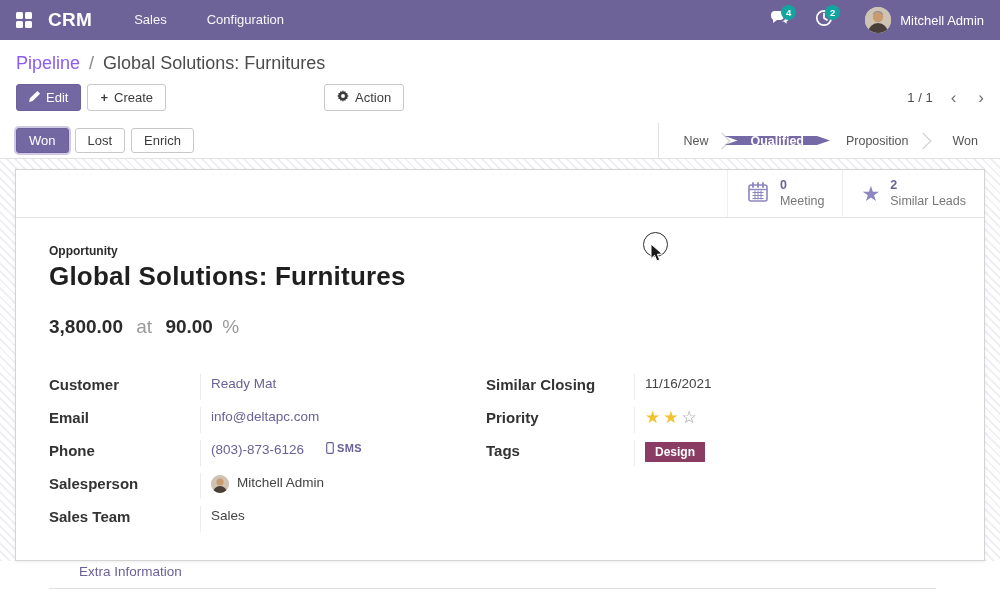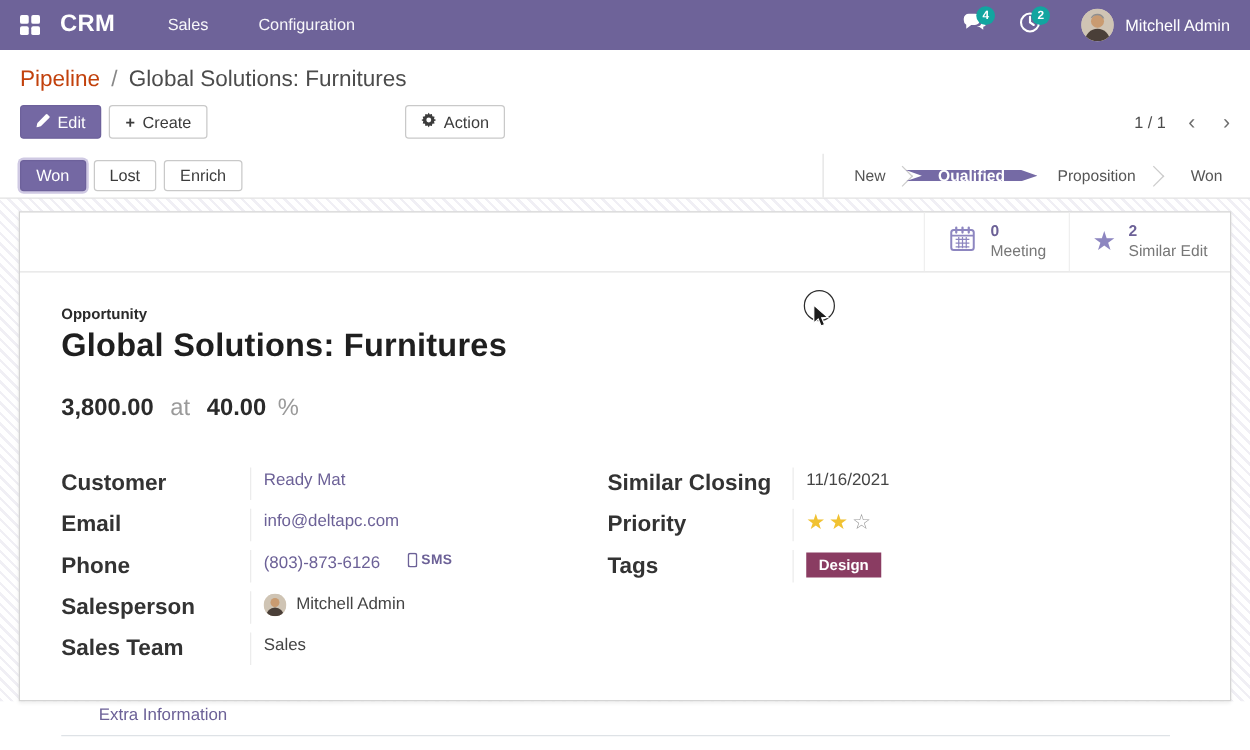--- a/index.html
+++ b/index.html
@@ -21,21 +21,21 @@
   .badge { position:absolute; top:5px; right:1px; min-width:15px; height:15px; border-radius:8px;
     background:#12a5a0; color:#fff; font-size:9.5px; font-weight:bold; line-height:15px; text-align:center; padding:0 3px; }
   .user-block { display:flex; align-items:center; gap:9px; margin-left:14px; cursor:pointer; }
   .avatar { width:26px; height:26px; border-radius:50%; overflow:hidden; background:#d9cfc2; flex:0 0 auto; }
   .avatar svg { display:block; }
   .user-name { font-size:13px; }
 
   
   .control-panel { padding:13px 16px 0 16px; background:#fff; }
   .breadcrumb { font-size:18px; color:#4c4c4c; }
-  .breadcrumb .bc-link { color:#c2410c; cursor:pointer;text-align:right; }
+  .breadcrumb .bc-link { color:#8b5cf6; cursor:pointer;text-align:right; }
   .bc-sep { color:#888; margin:0 4px; }
   .toolbar { display:flex; align-items:center; margin-top:10px; }
   .btn { font-size:13px; border-radius:3px; padding:5px 12px; cursor:pointer;
     display:inline-flex; align-items:center; gap:6px; border:1px solid transparent; background:#fff; }
   .btn-primary { background:#7468a3; color:#fff; border-color:#6d619b; }
   .btn-secondary { border-color:#c9c9c9; color:#3c3c3c; }
   .btn + .btn { margin-left:6px; }
   .toolbar-spacer { width:158px; }
   .pager { margin-left:auto; display:flex; align-items:center; gap:18px; font-size:13px; color:#4c4c4c; }
   .pager-chevrons { display:flex; gap:22px; color:#6e6e6e; font-size:17px; }
@@ -70,21 +70,21 @@
   .opp-title { font-size:26px; font-weight:bold; color:#1f1f1f; margin-top:3px; letter-spacing:.2px; }
   .amount-row { margin-top:24px; font-size:19px; }
   .amount { font-weight:bold; color:#2b2b2b; }
   .amount-at { color:#9a9a9a; margin:0 8px; }
   .probability { font-weight:bold; color:#2b2b2b; }
   .percent { color:#9a9a9a; margin-left:4px; }
 
   .field-grid { display:grid; grid-template-columns:437px 1fr; margin-top:36px; }
   .fgroup { display:flex; flex-direction:column; }
   .frow { display:flex; min-height:33px; align-items:flex-start; }
-  .flabel { width:151px; flex:0 0 151px; font-size:18px; font-weight:bold; color:#333; padding-top:2px; }
+  .flabel { width:151px; flex:0 0 151px; font-size:15px; font-weight:bold; color:#333; padding-top:2px; }
   .fvalue { border-left:1px solid #ececec; padding-left:10px; font-size:13.5px; color:#444;
     min-height:26px; display:flex; align-items:flex-start; gap:8px; padding-top:2px;text-align:center; }
   .flink { color:#6c6197; cursor:pointer; }
   .sms-link { color:#6c6197; font-size:11px; font-weight:bold; display:inline-flex; align-items:center; gap:3px;
     margin-left:14px; cursor:pointer; letter-spacing:.3px; }
   .mini-avatar { width:18px; height:18px; border-radius:50%; overflow:hidden; background:#d9cfc2; flex:0 0 auto; }
   .stars { display:flex; gap:3px; font-size:17px; line-height:1; cursor:pointer; }
   .star-on { color:#f1c232; }
   .star-off { color:#9a9a9a; }
   .tag { background:#8a3c62; color:#fff; font-size:12px; font-weight:bold;
@@ -214,33 +214,33 @@
         </span>
         <span class="stat-text">
           <span class="stat-value">0</span>
           <span class="stat-label">Meeting</span>
         </span>
       </div>
       <div class="stat-btn">
         <span class="stat-star">★</span>
         <span class="stat-text">
           <span class="stat-value">2</span>
-          <span class="stat-label">Similar Edit</span>
+          <span class="stat-label">Similar Leads</span>
         </span>
       </div>
     </div>
 
     <div class="sheet-body">
       <div class="opp-label">Opportunity</div>
       <div class="opp-title">Global Solutions: Furnitures</div>
 
       <div class="amount-row">
         <span class="amount">3,800.00</span>
         <span class="amount-at">at</span>
-        <span class="probability">40.00</span>
+        <span class="probability">90.00</span>
         <span class="percent">%</span>
       </div>
 
       <div class="field-grid">
 
         <div class="fgroup">
           <div class="frow">
             <span class="flabel">Customer</span>
             <span class="fvalue">
                 <span class="flink">Ready Mat</span>

